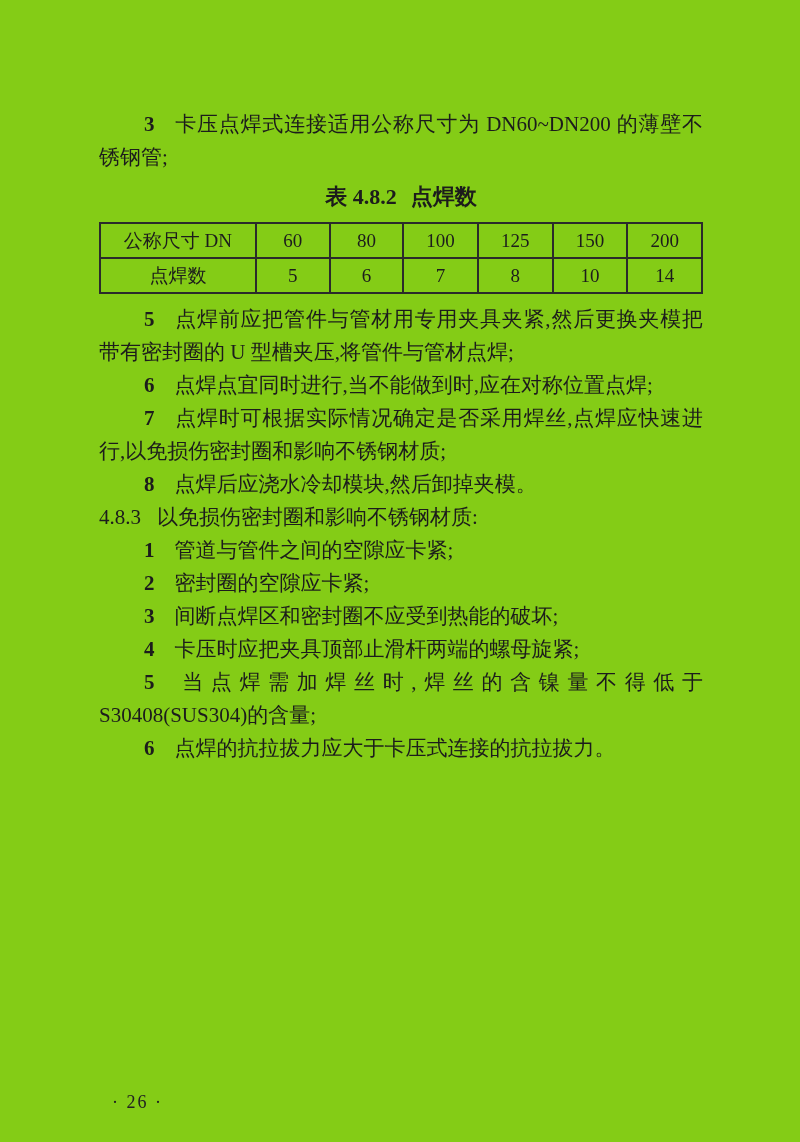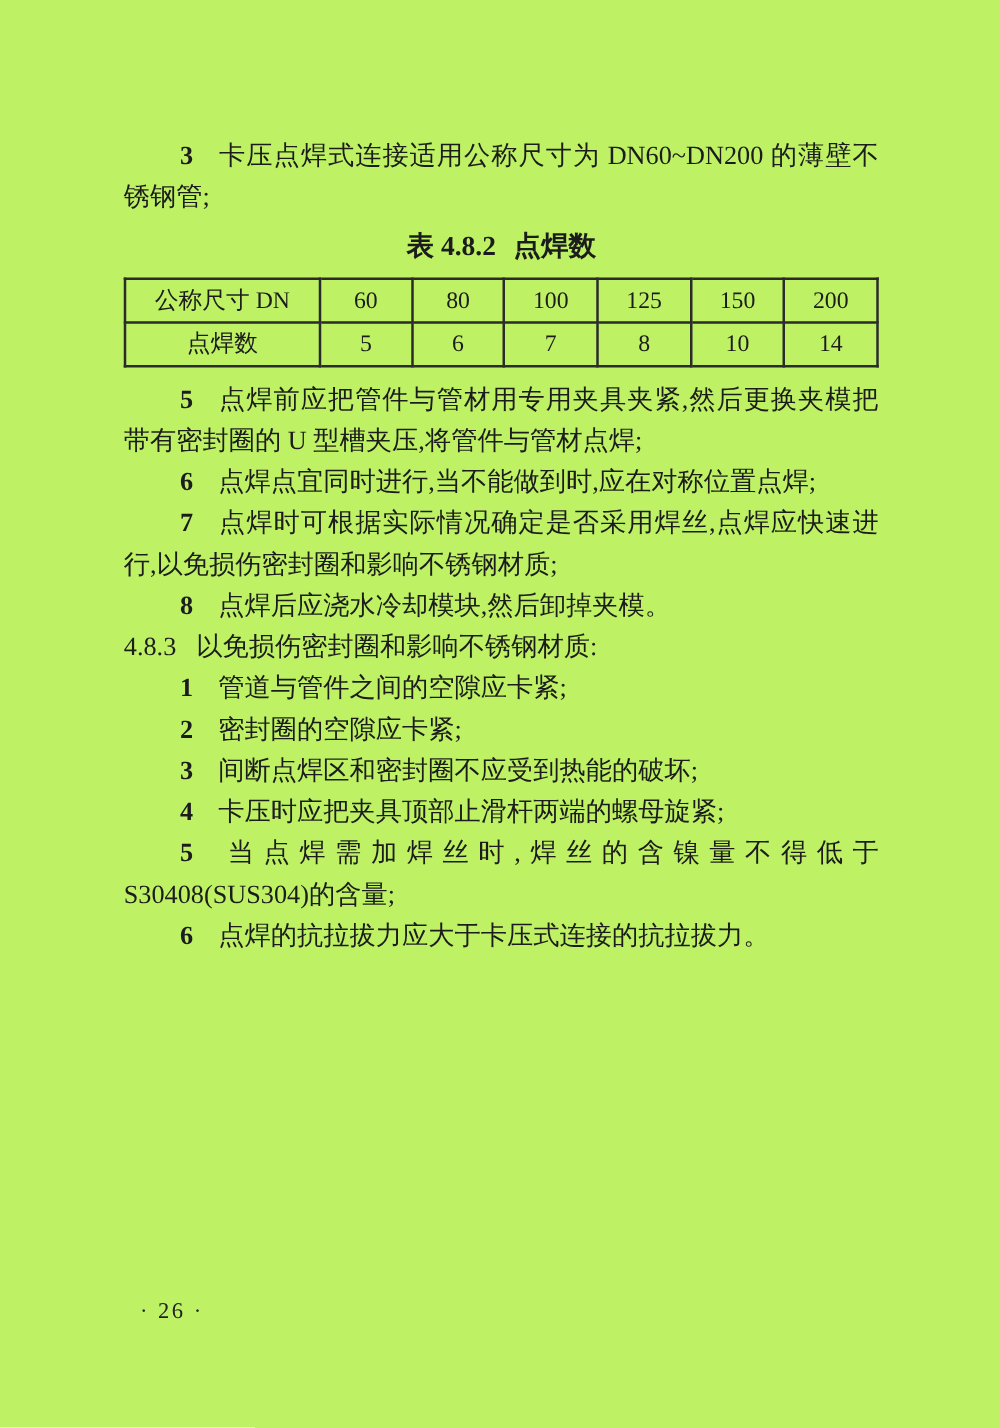--- a/index.html
+++ b/index.html
@@ -4,21 +4,21 @@
 <style>
   html, body {
     margin: 0;
     padding: 0;
     background: #ffffff;
   }
   .page {
     position: relative;
     width: 800px;
     height: 1142px;
-    background: #bef264;
+    background: #84cc16;
     font-family: "Liberation Serif", "DejaVu Serif", serif;
     color: #1c1c1c;
     overflow: hidden;
   }
   .content {
     position: absolute;
     left: 99px;
     top: 108px;
     width: 604px;
     font-size: 21px;
@@ -61,21 +61,21 @@
     text-align: center;
     font-size: 19px;
     height: 32px;
     padding: 0 2px;
   }
   td.label-cell { width: 163px; }
   td.val-cell { width: 73px; }
   .page-number {
     position: absolute;
     left: 112px;
-    top: 1038px;
+    top: 1092px;
     font-size: 18px;
     letter-spacing: 2px;
     color: #222;
   }
 </style>
 </head>
 <body>
 
 <div class="page">
   <div class="content">

